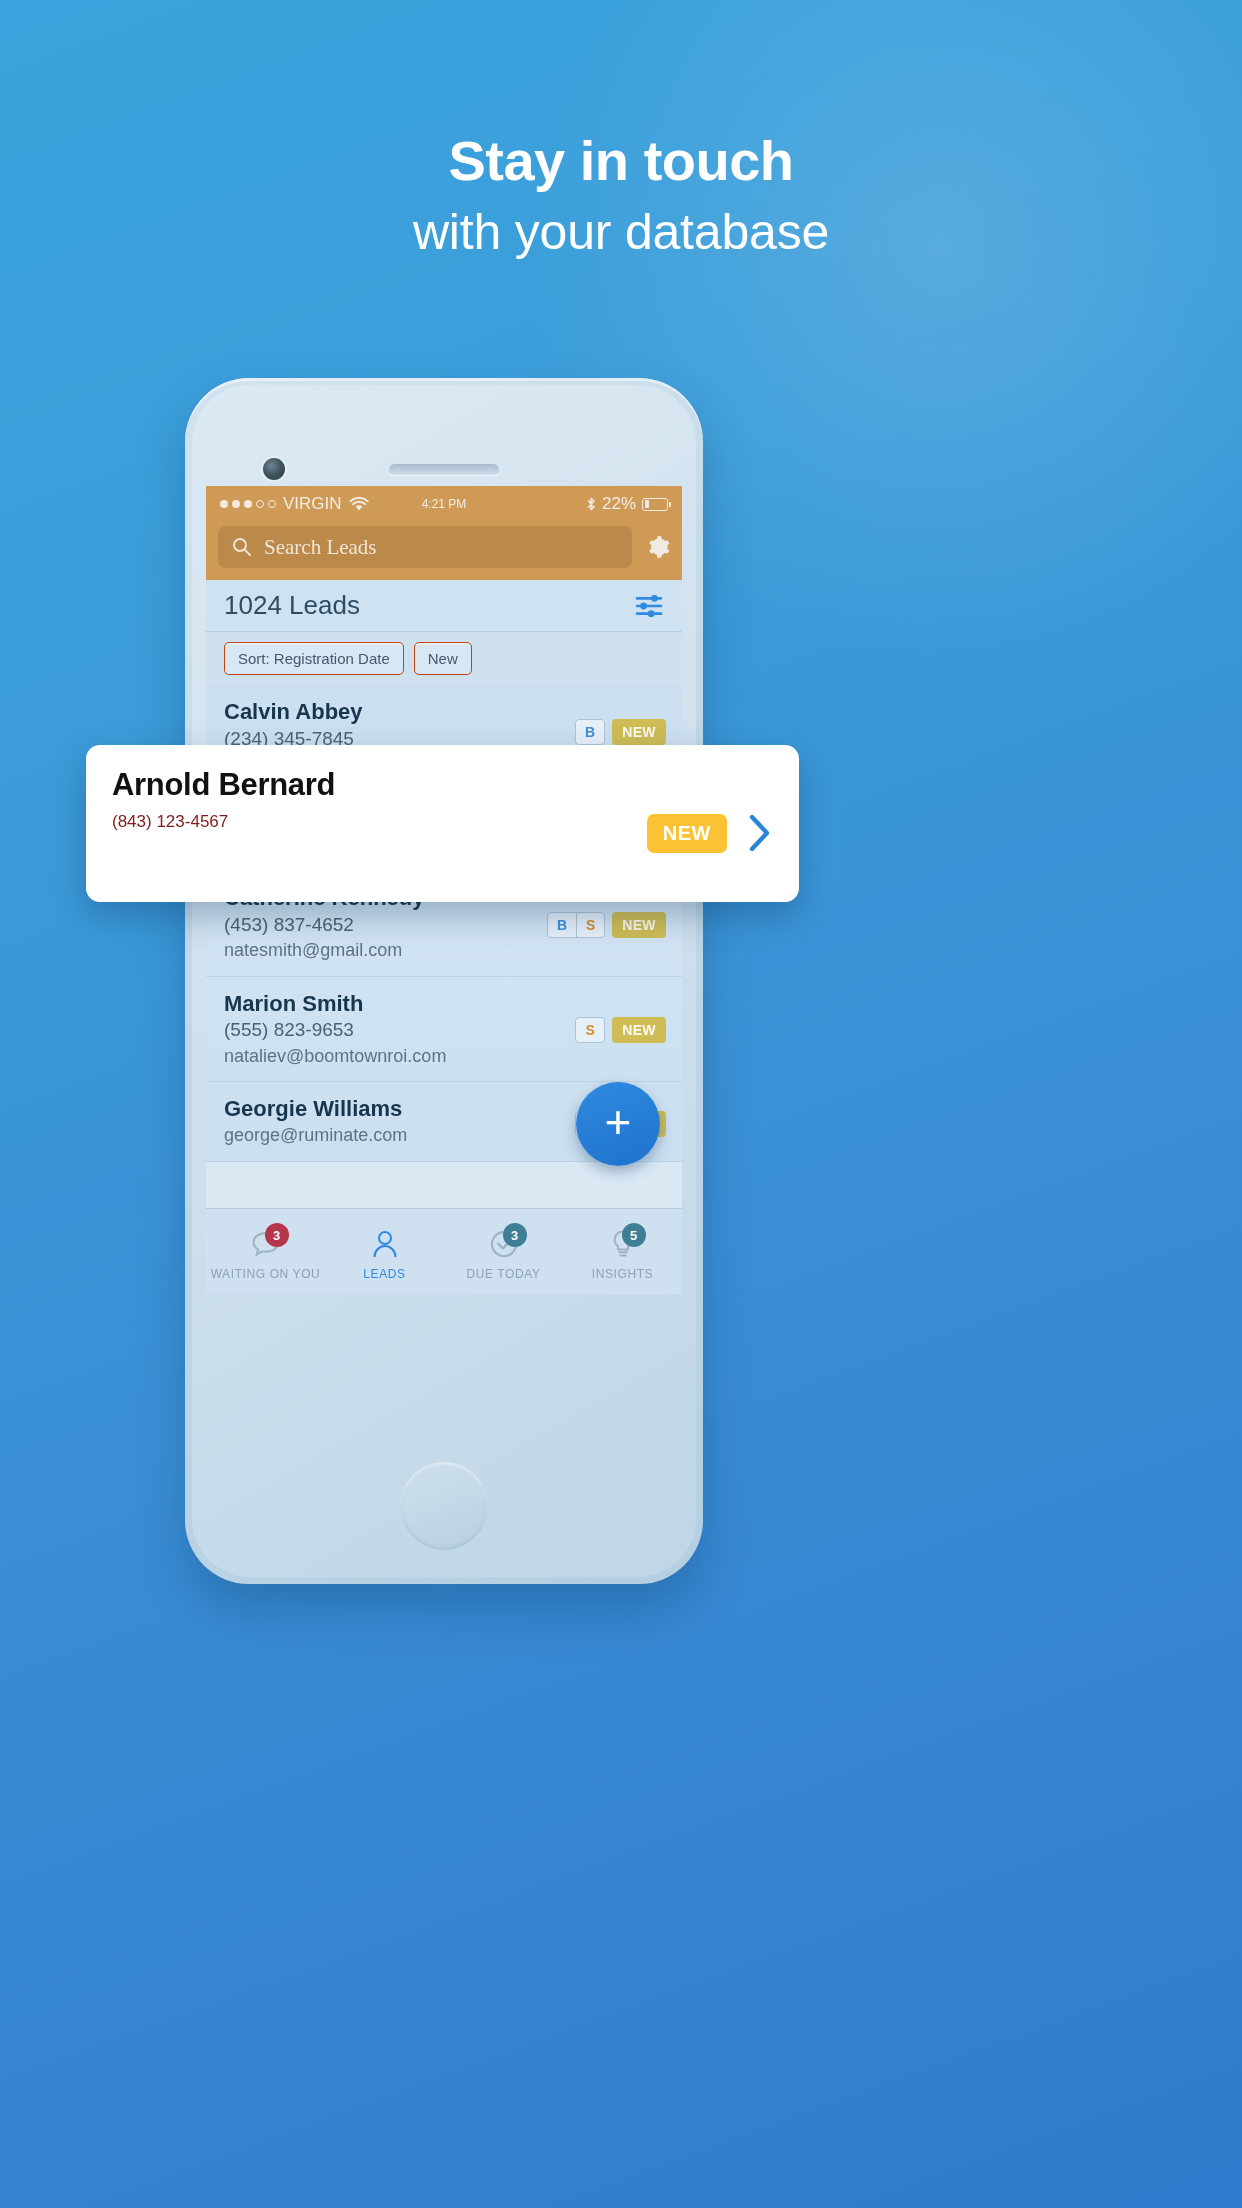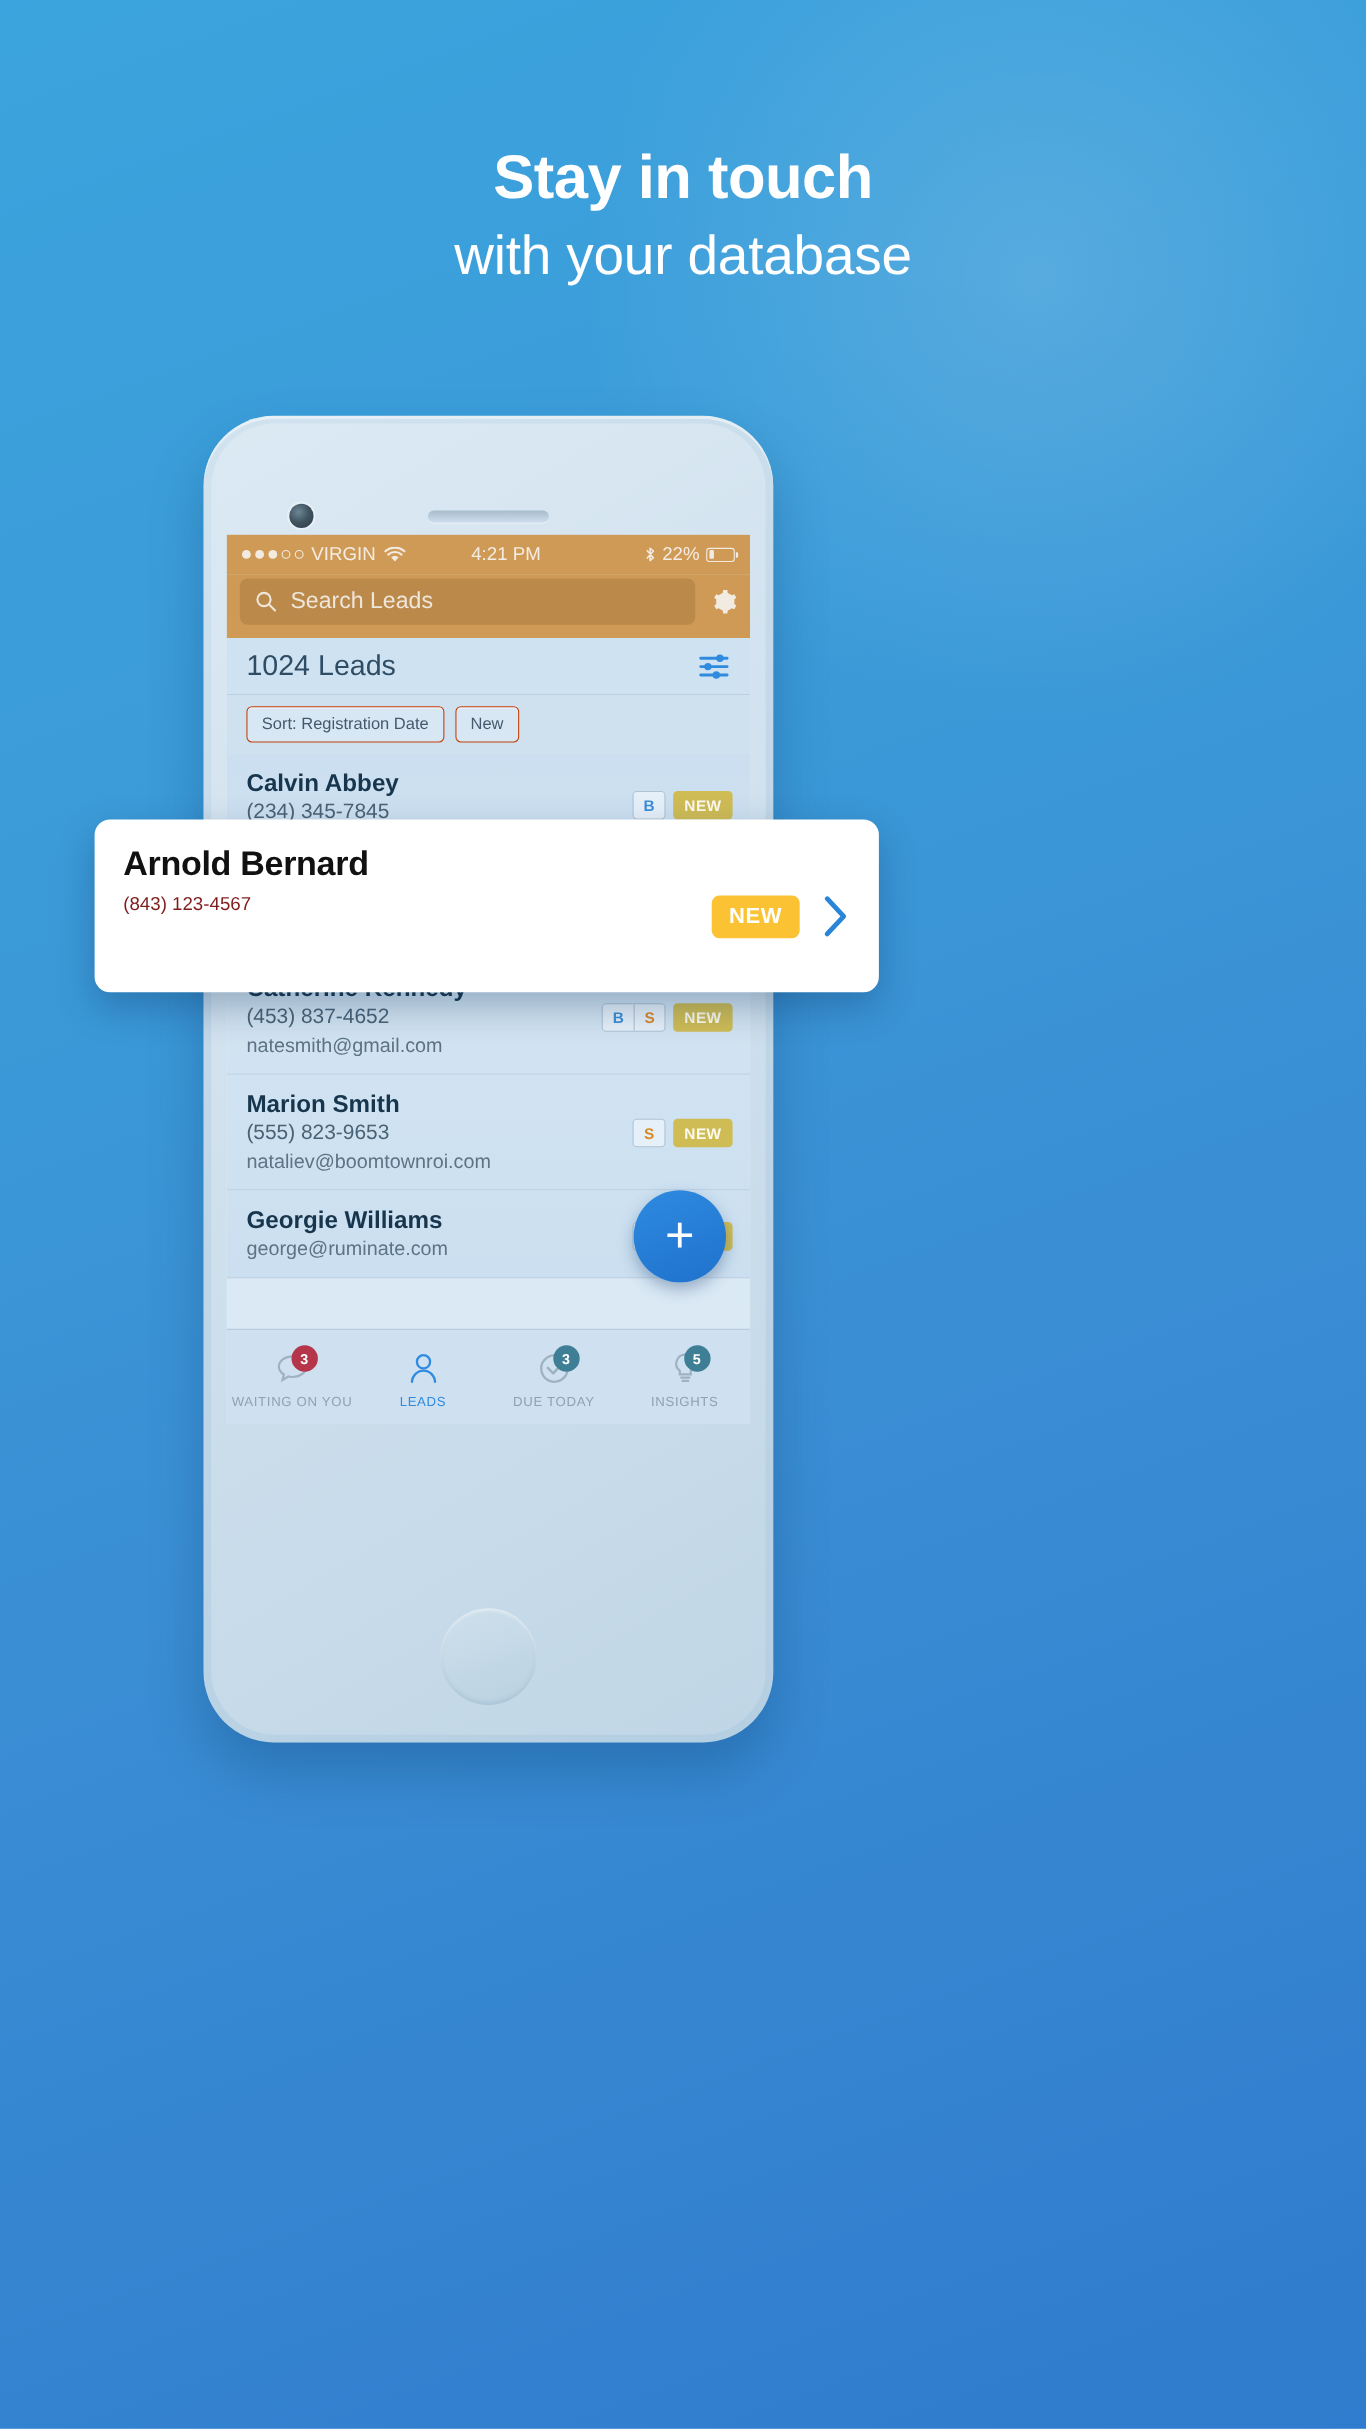--- a/index.html
+++ b/index.html
@@ -38,32 +38,32 @@
     border-radius:50%;background:linear-gradient(160deg,#cfe0ec,#b9d1e1);
     box-shadow:0 2px 3px rgba(255,255,255,.5) inset,0 -2px 4px rgba(80,120,150,.18) inset;}
 
   
   .statusbar{height:36px;background:#cf9a56;display:flex;align-items:center;
     padding:0 14px;color:#f4ece2;font-size:17px;position:relative;}
   .sb-left{display:flex;align-items:center;gap:7px;}
   .dots{display:flex;gap:4px;align-items:center;}
   .dot{width:8px;height:8px;border-radius:50%;background:#f3ebe1;}
   .dot.hollow{background:transparent;border:1.5px solid #f3ebe1;width:8px;height:8px;}
-  .sb-center{position:absolute;left:16px;width:100%;text-align:center;font-size:17px;}
+  .sb-center{position:absolute;left:0;width:100%;text-align:center;font-size:12px;}
   .sb-right{margin-left:auto;display:flex;align-items:center;gap:6px;font-size:17px;z-index:2;}
   .batt{width:26px;height:13px;border:1.6px solid #f3ebe1;border-radius:3px;position:relative;
     display:flex;align-items:center;padding:1.5px;}
   .batt:after{content:"";position:absolute;right:-4px;top:3.5px;width:2.5px;height:5px;
     background:#f3ebe1;border-radius:0 1px 1px 0;}
   .batt-fill{height:100%;width:22%;background:#f3ebe1;border-radius:1px;}
 
   
   .searchbar{height:58px;background:#cf9a56;display:flex;align-items:center;padding:0 10px 8px 12px;gap:10px;}
   .search-field{flex:1;height:42px;border-radius:7px;background:rgba(120,80,35,.22);
-    display:flex;align-items:center;gap:12px;padding:0 14px;}
+    display:flex;align-items:center;gap:12px;padding:0 14px;font-family:Liberation Serif, serif;}
   .search-ph{color:#efe6da;font-size:21px;}
   .gear{width:30px;height:30px;flex-shrink:0;}
 
   
   .leads-header{height:52px;background:#cfe2f1;display:flex;align-items:center;
     padding:0 18px;border-bottom:1px solid #b9cfe0;}
   .leads-count{font-size:26px;color:#2e4c63;font-weight:400;}
   .filter-ic{margin-left:auto;width:30px;height:24px;}
 
   

